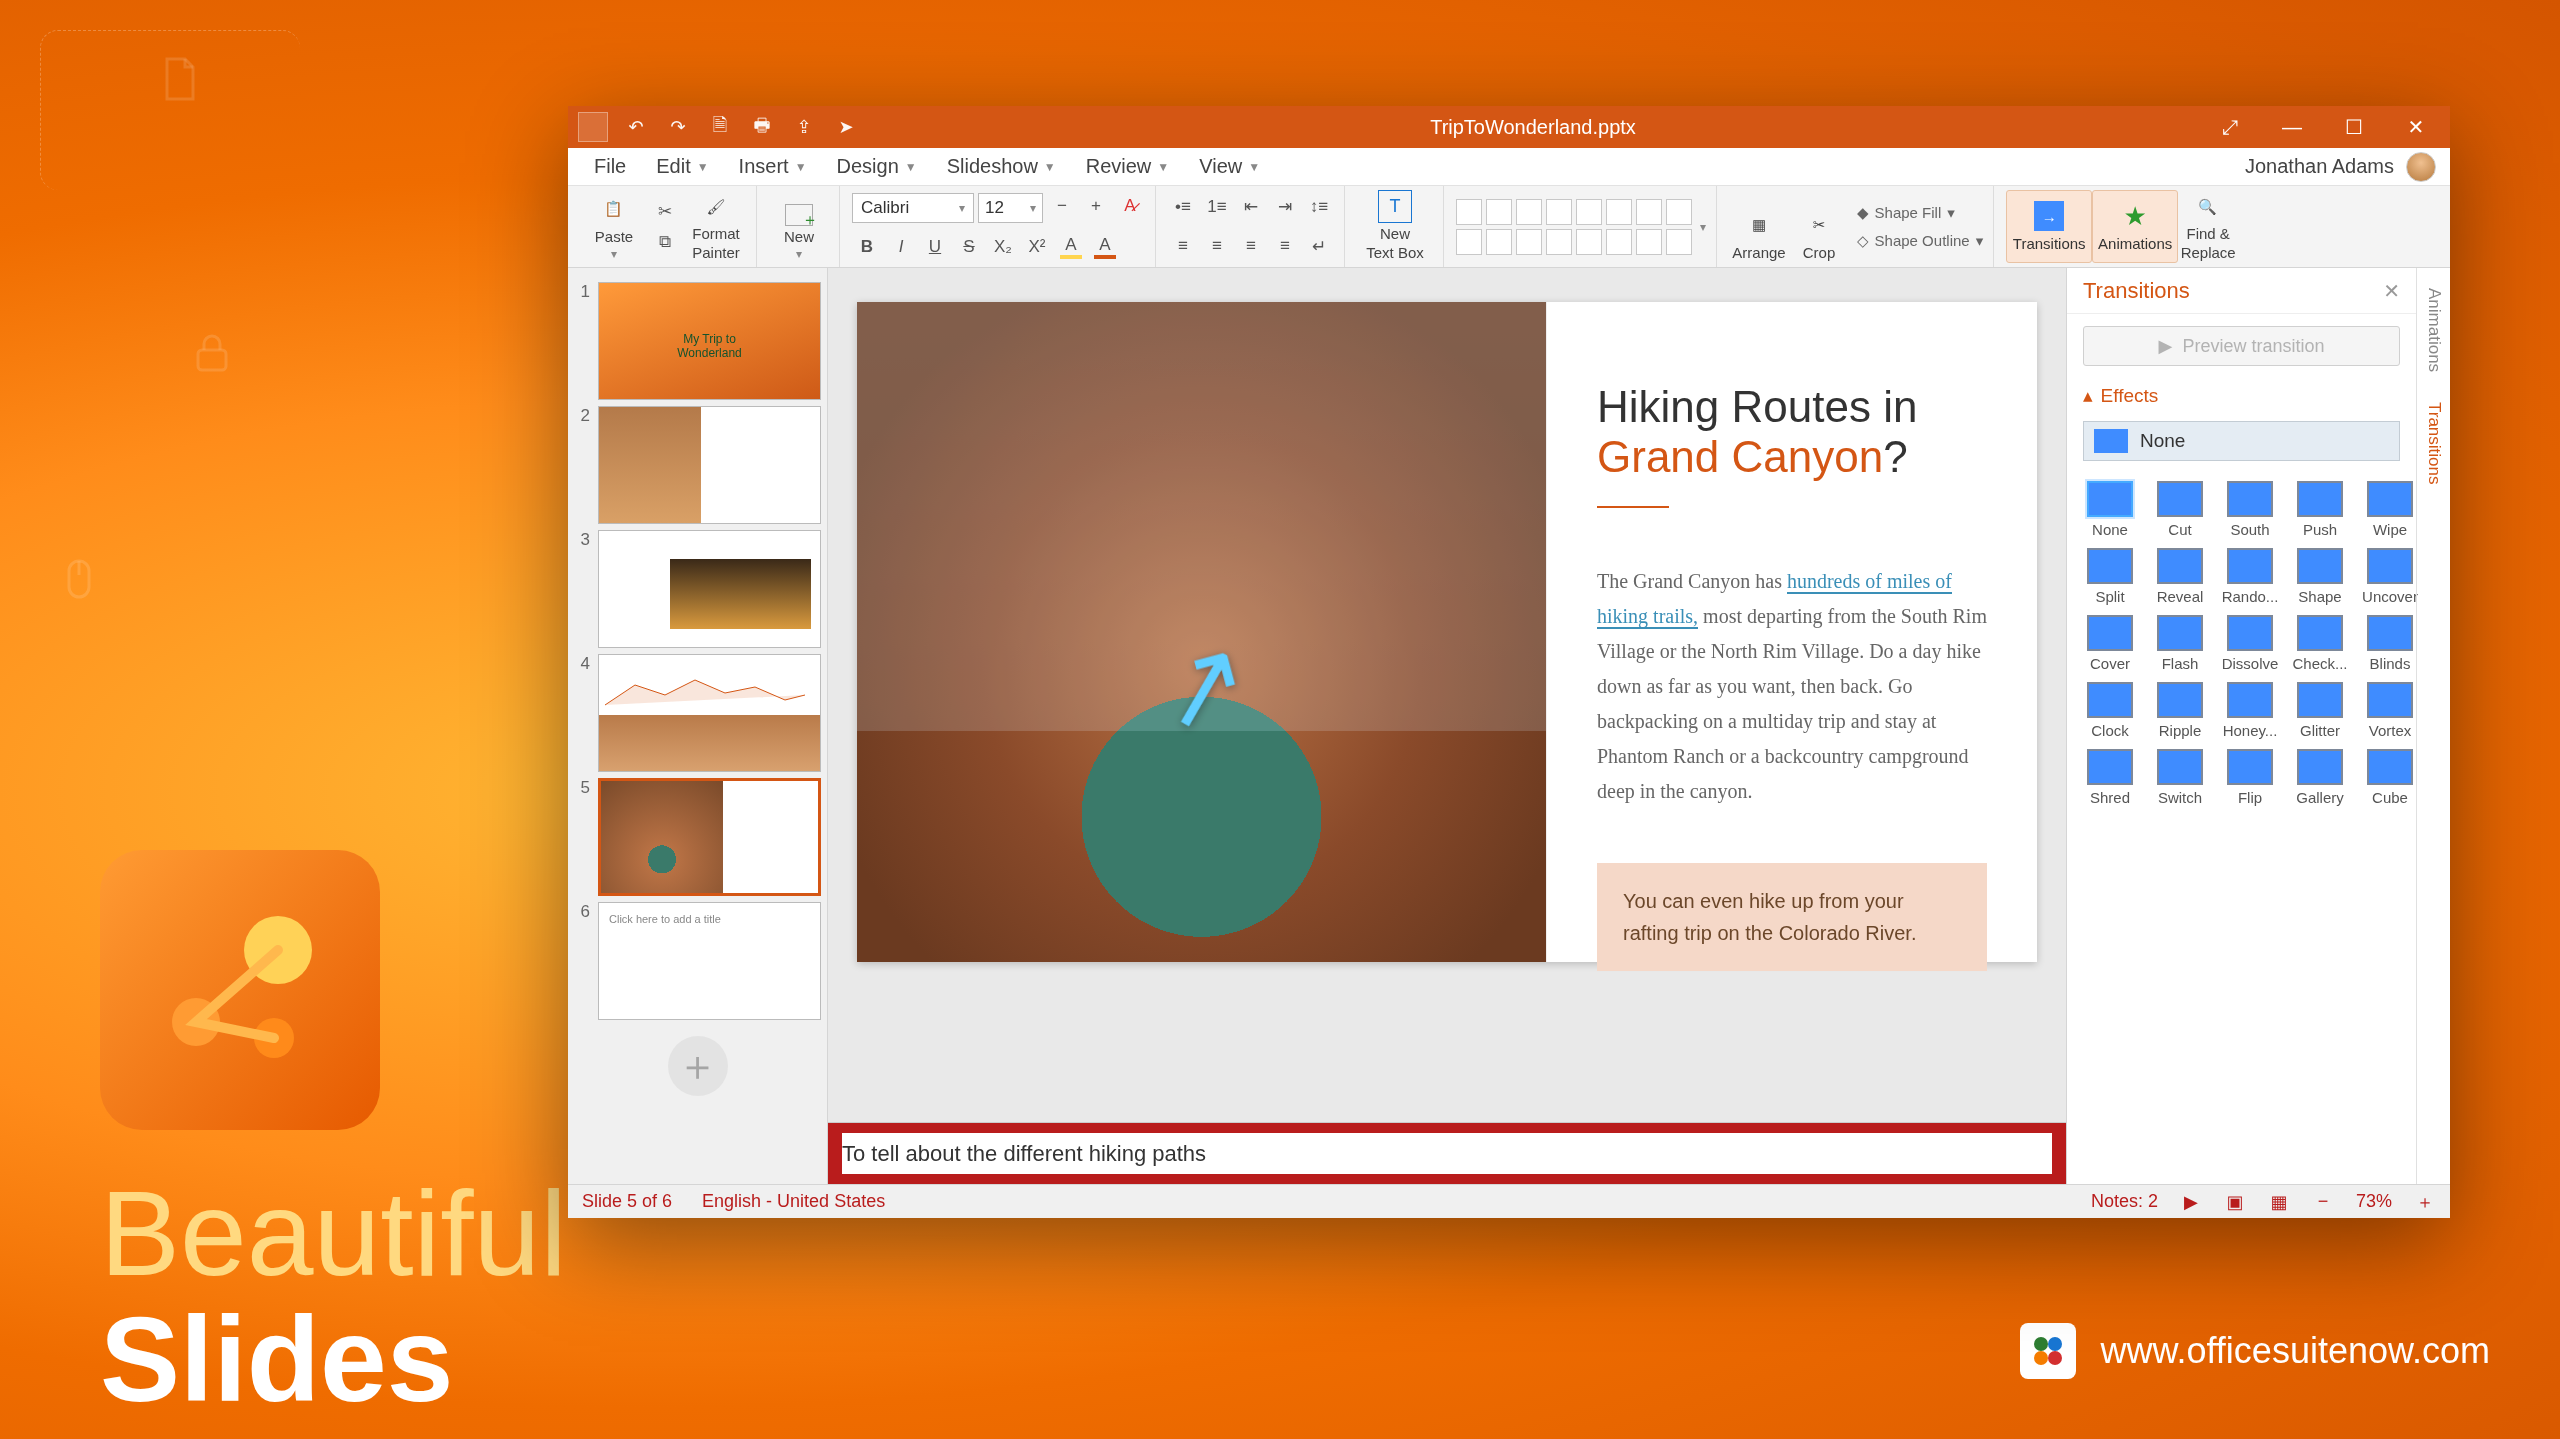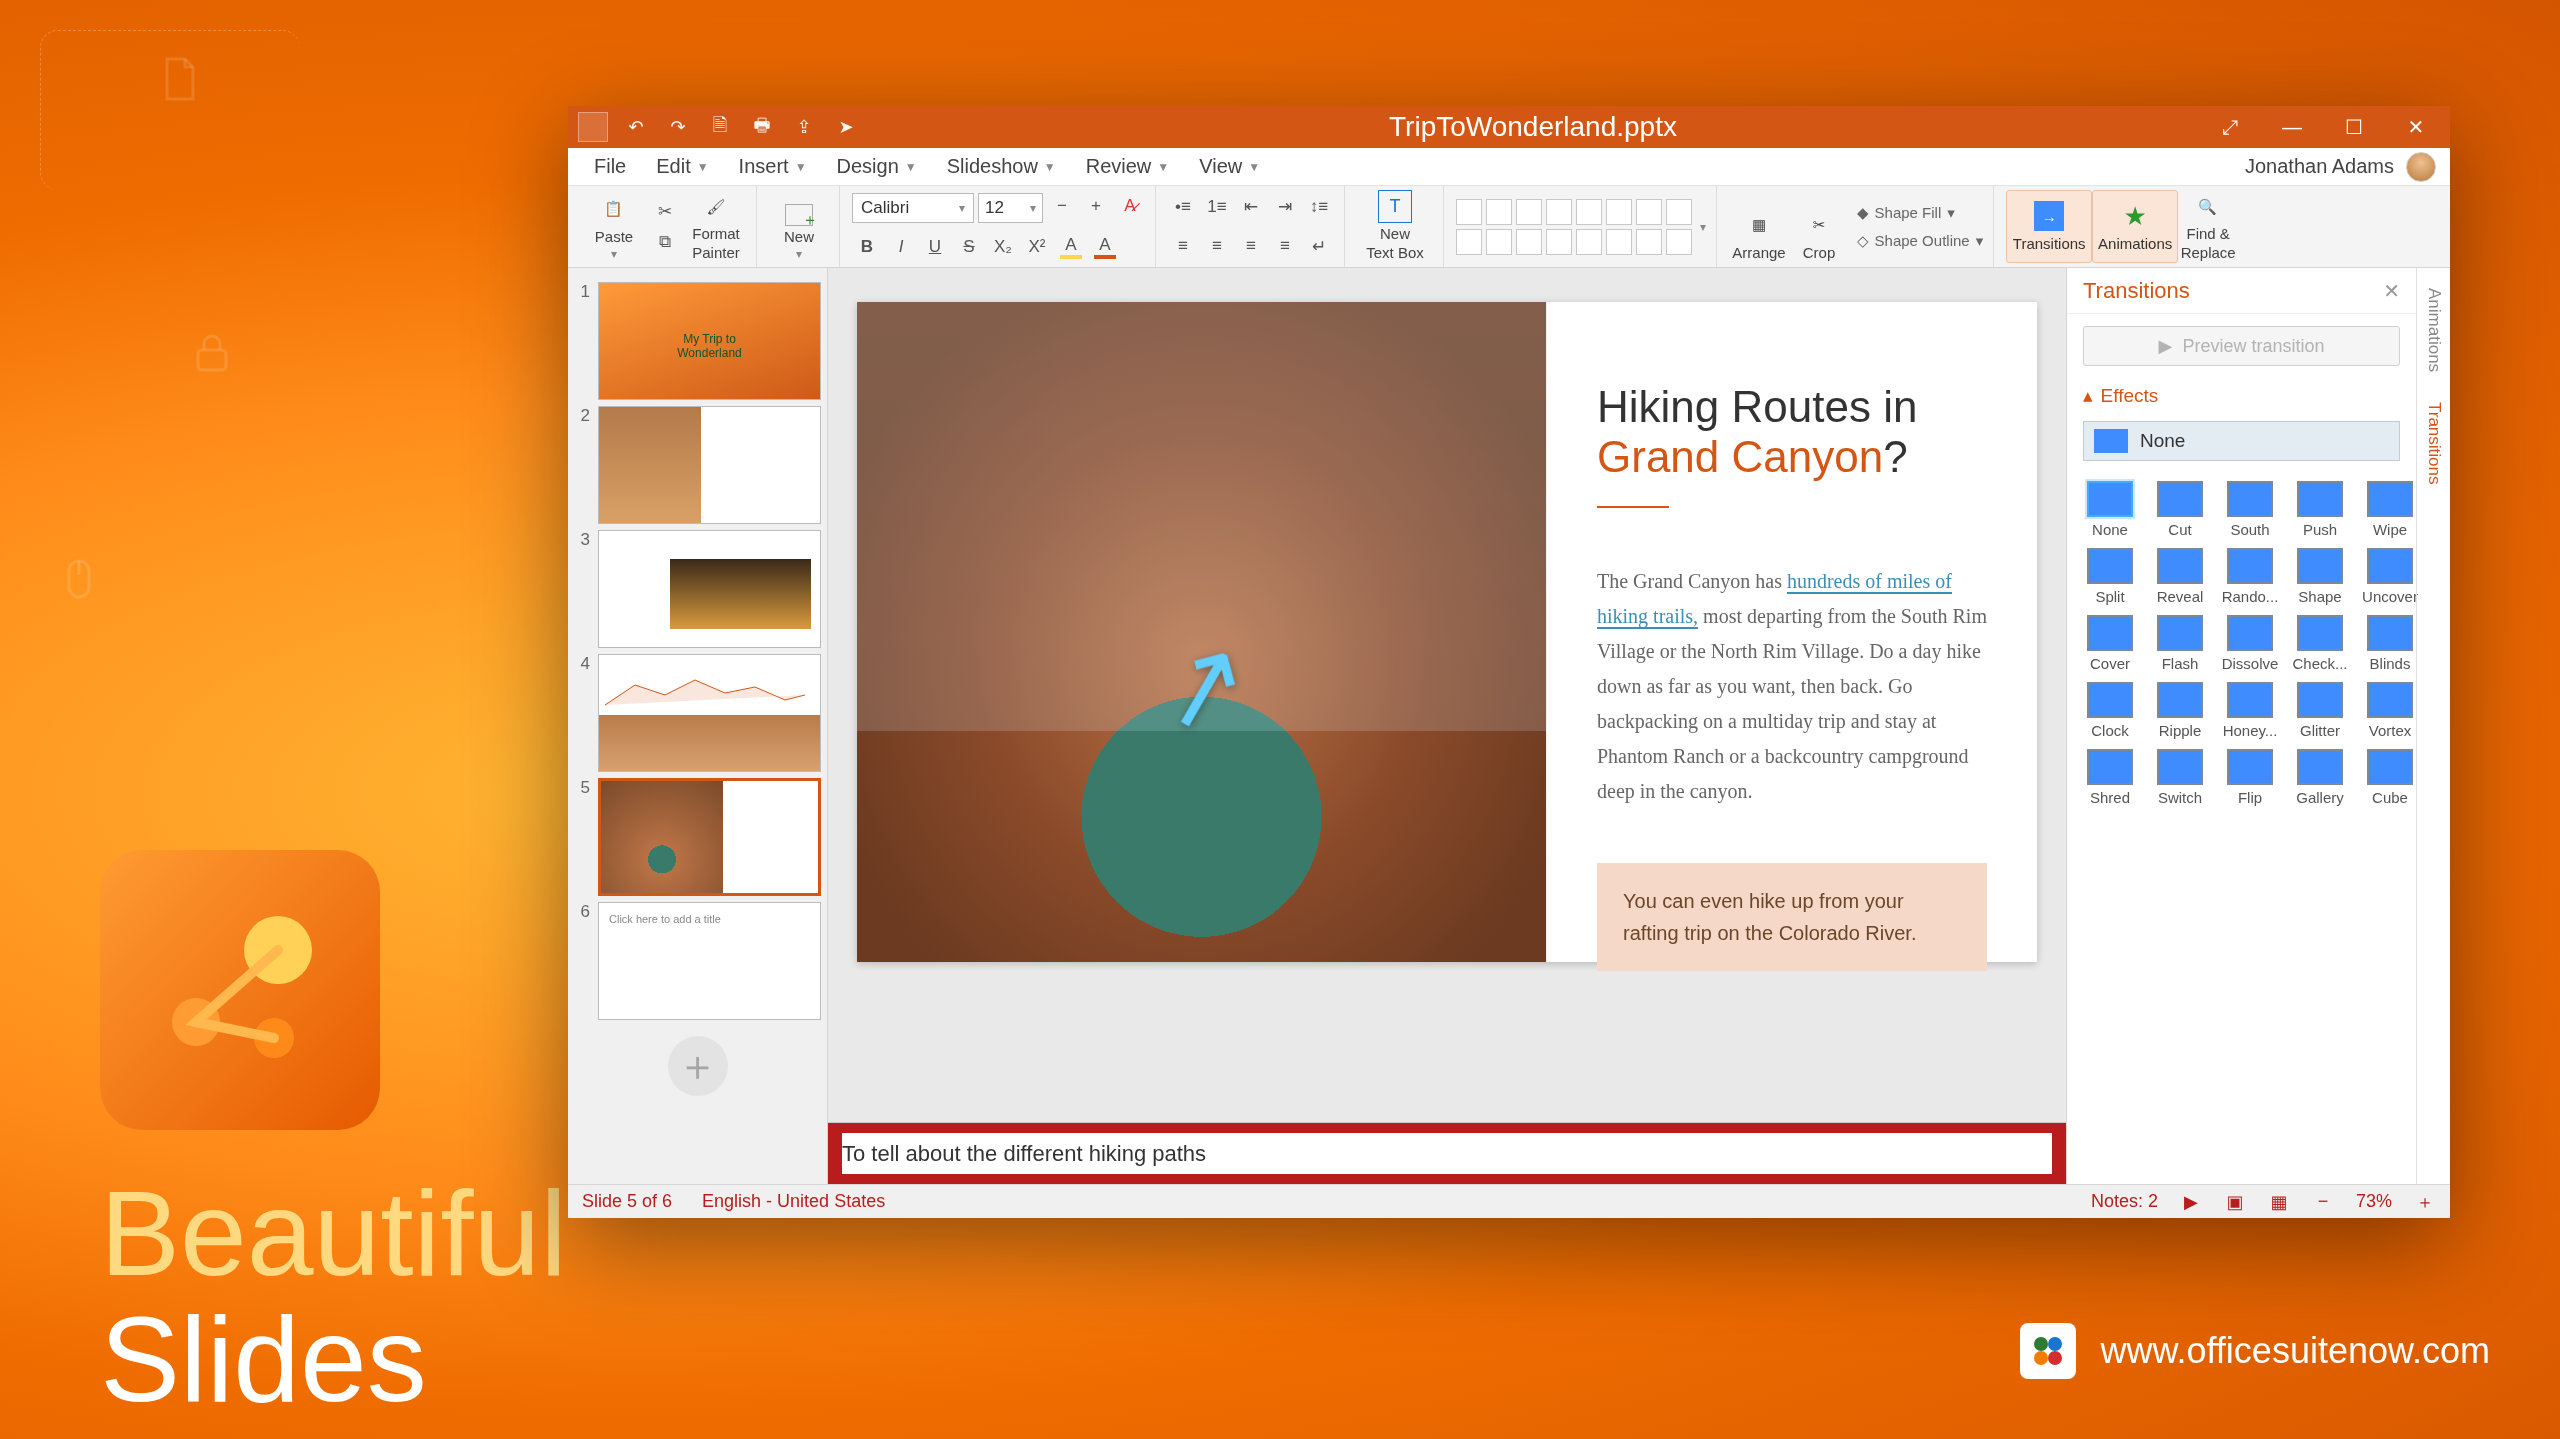--- a/index.html
+++ b/index.html
@@ -8,36 +8,36 @@
   width: 2560px; height: 1439px;
   background: radial-gradient(ellipse at 25% 55%, #ffb733 0%, #ff8c1a 35%, #ef6c00 55%, #d45500 100%);
   position: relative; overflow: hidden;
 }
 .bg-line { position:absolute; border:1px dashed rgba(255,255,255,.25); border-radius:8px;}
 .bg-ico { position:absolute; width:48px; height:48px; opacity:.35; }
 .promo { position:absolute; left:100px; top:850px; }
 .promo-logo { width:280px; height:280px; border-radius:42px;
   background: linear-gradient(135deg,#ff9b33,#e65a00); display:flex; align-items:center; justify-content:center;}
 .promo-txt { font-size:120px; font-weight:300; color:#ffd980; margin-top:40px; line-height:1.05;}
-.promo-txt .b { color:#fff; font-weight:400;}
+.promo-txt .b { color:#fff; font-weight:700;}
 .footer-url { position:absolute; right:70px; bottom:60px; color:#fff; font-size:36px; display:flex; align-items:center; gap:24px;}
 .footer-ico { width:56px; height:56px; background:#fff; border-radius:8px; display:flex;align-items:center;justify-content:center;}
 
 
 .app {
   position:absolute; left:568px; top:106px; width:1882px; height:1112px;
   background:#fff; box-shadow:0 25px 90px rgba(0,0,0,.45);
   display:flex; flex-direction:column; font-size:20px; color:#333;
 }
 
 .titlebar { height:42px; background:#d45614; color:#fff; display:flex; align-items:center; justify-content:space-between; padding:0 10px;}
 .tb-left, .tb-right { display:flex; align-items:center; gap:14px; }
 .tb-btn { width:28px; height:28px; display:flex; align-items:center; justify-content:center; font-size:18px; opacity:.95;}
 .tb-app { width:30px; height:30px; background:rgba(255,255,255,.15); border:1px solid rgba(255,255,255,.35);}
-.tb-title { font-size:28px;text-align:center; }
+.tb-title { font-size:20px;text-align:center; }
 .tb-right .wc { width:48px; text-align:center; font-size:20px; }
 
 
 .menubar { height:38px; background:#fff; display:flex; align-items:center; justify-content:space-between; padding:0 14px; font-size:20px; color:#444; border-bottom:1px solid #e2e2e2;}
 .menus { display:flex; gap:6px;}
 .menu-item { padding:4px 12px; display:flex; align-items:center; gap:6px;}
 .menu-caret { font-size:12px; color:#888;}
 .userbox { display:flex; align-items:center; gap:12px;}
 .avatar { width:30px; height:30px; border-radius:50%; background:radial-gradient(circle at 50% 35%, #f0c090,#b67a3d); border:1px solid #ccc;}
 

